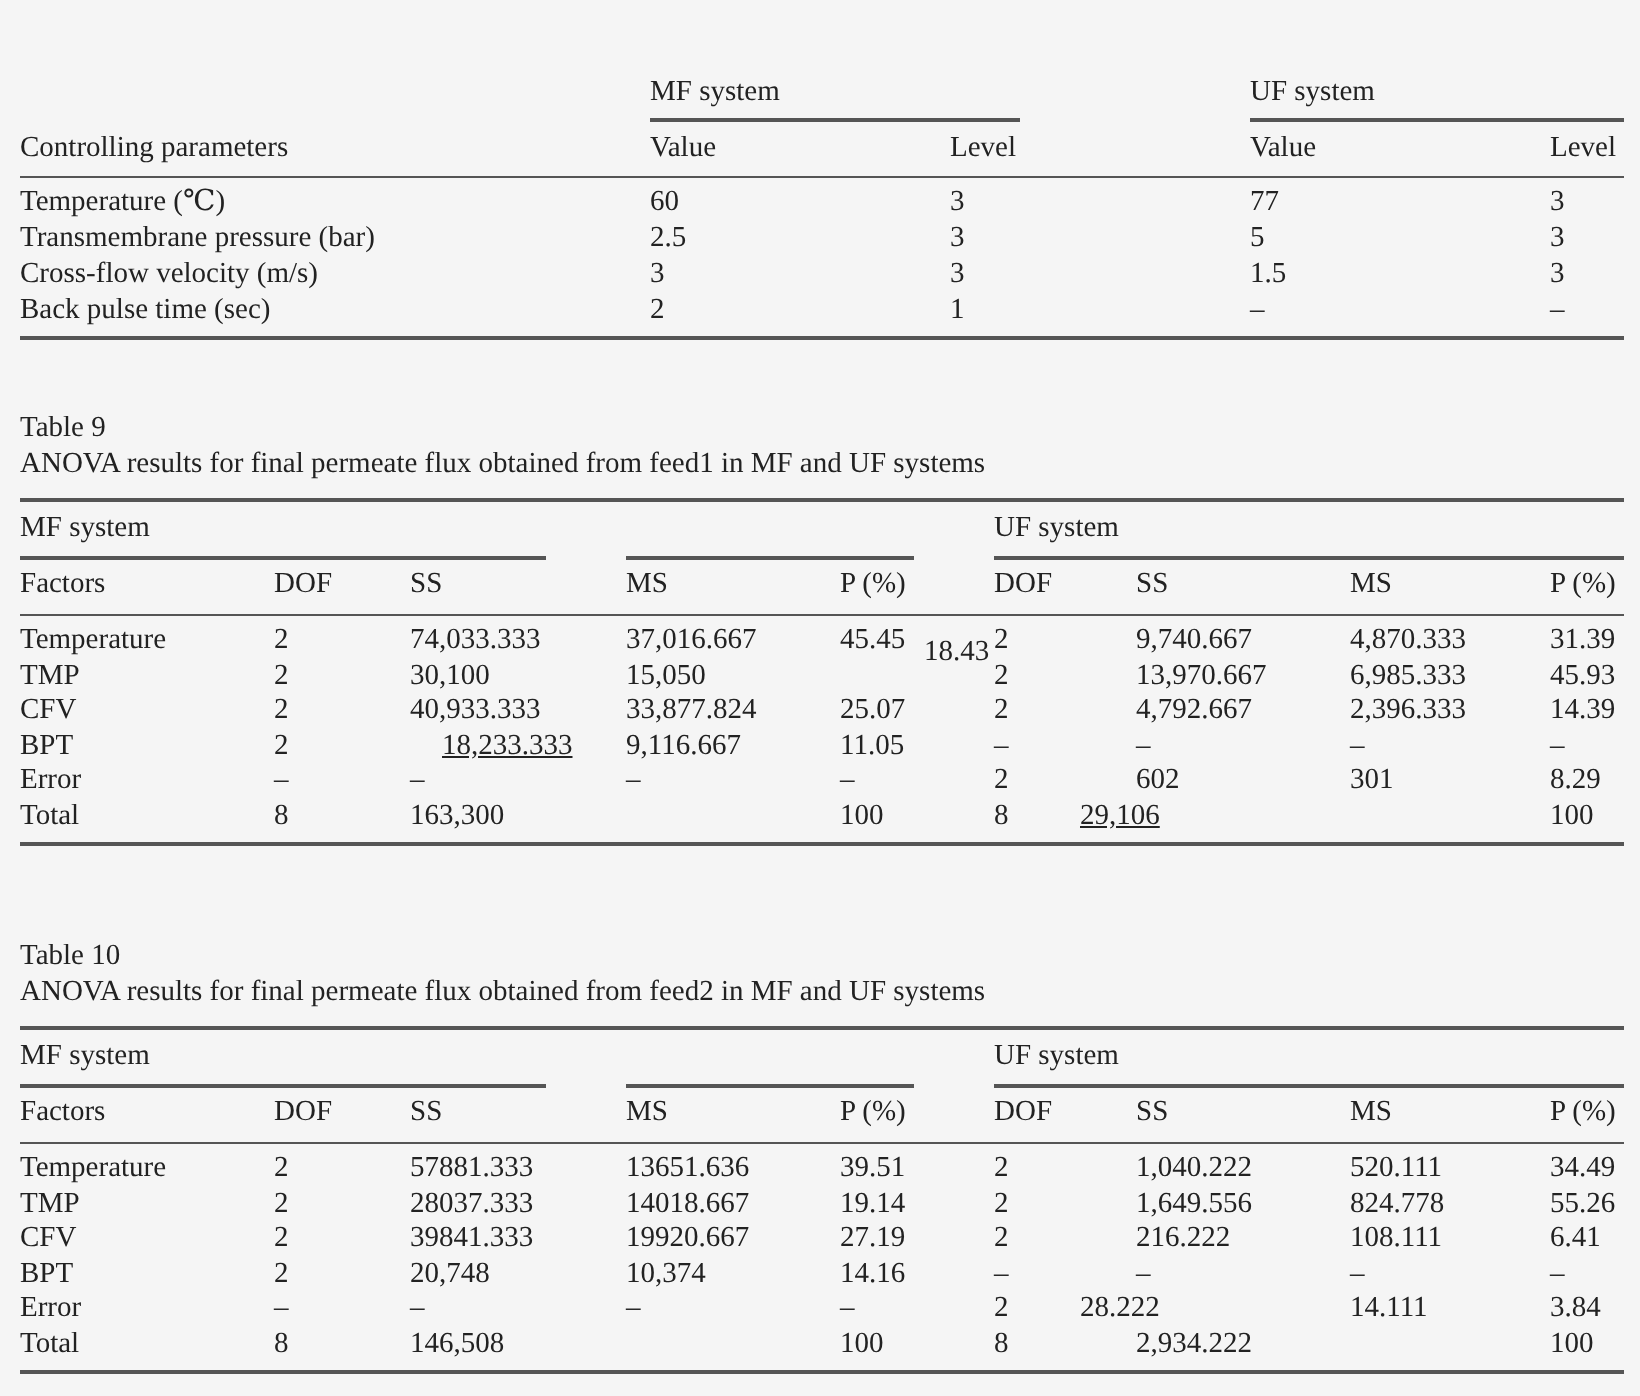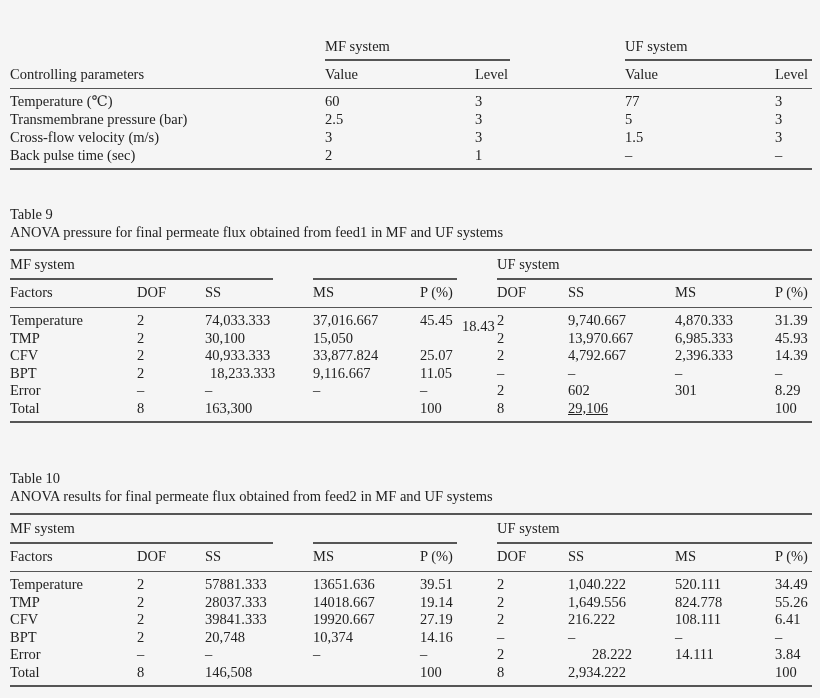--- a/index.html
+++ b/index.html
@@ -41,21 +41,21 @@
     <div class="abs" style="left: 475px; top: 129px;">3</div>
     <div class="abs" style="left: 625px; top: 129px;">1.5</div>
     <div class="abs" style="left: 775px; top: 129px;">3</div>
     <div class="abs" style="left: 10px; top: 147px;">Back pulse time (sec)</div>
     <div class="abs" style="left: 325px; top: 147px;">2</div>
     <div class="abs" style="left: 475px; top: 147px;">1</div>
     <div class="abs" style="left: 625px; top: 147px;">–</div>
     <div class="abs" style="left: 775px; top: 147px;">–</div>
     <div class="rule thick" style="left: 10px; width: 802px; top: 168px;"></div>
     <div class="abs" style="left: 10px; top: 206px;">Table 9</div>
-    <div class="abs" style="left: 10px; top: 224px;">ANOVA pressure for final permeate flux obtained from feed1 in MF and UF systems</div>
+    <div class="abs" style="left: 10px; top: 224px;">ANOVA results for final permeate flux obtained from feed1 in MF and UF systems</div>
     <div class="rule thick" style="left: 10px; width: 802px; top: 249px;"></div>
     <div class="abs" style="left: 10px; top: 256px;">MF system</div>
     <div class="abs" style="left: 497px; top: 256px;">UF system</div>
     <div class="rule thick" style="left: 10px; width: 263px; top: 278px;"></div>
     <div class="rule thick" style="left: 313px; width: 144px; top: 278px;"></div>
     <div class="rule thick" style="left: 497px; width: 315px; top: 278px;"></div>
     <div class="abs" style="left: 10px; top: 284px;">Factors</div>
     <div class="abs" style="left: 137px; top: 284px;">DOF</div>
     <div class="abs" style="left: 205px; top: 284px;">SS</div>
     <div class="abs" style="left: 313px; top: 284px;">MS</div>
@@ -87,21 +87,21 @@
     <div class="abs" style="left: 137px; top: 347.2px;">2</div>
     <div class="abs" style="left: 205px; top: 347.2px;">40,933.333</div>
     <div class="abs" style="left: 313px; top: 347.2px;">33,877.824</div>
     <div class="abs" style="left: 420px; top: 347.2px;">25.07</div>
     <div class="abs" style="left: 497px; top: 347.2px;">2</div>
     <div class="abs" style="left: 568px; top: 347.2px;">4,792.667</div>
     <div class="abs" style="left: 675px; top: 347.2px;">2,396.333</div>
     <div class="abs" style="left: 775px; top: 347.2px;">14.39</div>
     <div class="abs" style="left: 10px; top: 364.8px;">BPT</div>
     <div class="abs" style="left: 137px; top: 364.8px;">2</div>
-    <div class="abs" style="left: 210px; top: 364.8px;">18,233.333</div>
+    <div class="abs" style="left: 221px; top: 364.8px; text-decoration: underline;">18,233.333</div>
     <div class="abs" style="left: 313px; top: 364.8px;">9,116.667</div>
     <div class="abs" style="left: 420px; top: 364.8px;">11.05</div>
     <div class="abs" style="left: 497px; top: 364.8px;">–</div>
     <div class="abs" style="left: 568px; top: 364.8px;">–</div>
     <div class="abs" style="left: 675px; top: 364.8px;">–</div>
     <div class="abs" style="left: 775px; top: 364.8px;">–</div>
     <div class="abs" style="left: 10px; top: 382.4px;">Error</div>
     <div class="abs" style="left: 137px; top: 382.4px;">–</div>
     <div class="abs" style="left: 205px; top: 382.4px;">–</div>
     <div class="abs" style="left: 313px; top: 382.4px;">–</div>
@@ -109,21 +109,21 @@
     <div class="abs" style="left: 497px; top: 382.4px;">2</div>
     <div class="abs" style="left: 568px; top: 382.4px;">602</div>
     <div class="abs" style="left: 675px; top: 382.4px;">301</div>
     <div class="abs" style="left: 775px; top: 382.4px;">8.29</div>
     <div class="abs" style="left: 10px; top: 400px;">Total</div>
     <div class="abs" style="left: 137px; top: 400px;">8</div>
     <div class="abs" style="left: 205px; top: 400px;">163,300</div>
     <div class="abs" style="left: 313px; top: 400px;"></div>
     <div class="abs" style="left: 420px; top: 400px;">100</div>
     <div class="abs" style="left: 497px; top: 400px;">8</div>
-    <div class="abs" style="left: 568px; top: 400px; text-decoration: underline;">29,106</div>
+    <div class="abs" style="left: 540px; top: 400px; text-decoration: underline;">29,106</div>
     <div class="abs" style="left: 675px; top: 400px;"></div>
     <div class="abs" style="left: 775px; top: 400px;">100</div>
     <div class="rule thick" style="left: 10px; width: 802px; top: 421px;"></div>
     <div class="abs" style="left: 10px; top: 470px;">Table 10</div>
     <div class="abs" style="left: 10px; top: 488px;">ANOVA results for final permeate flux obtained from feed2 in MF and UF systems</div>
     <div class="rule thick" style="left: 10px; width: 802px; top: 513px;"></div>
     <div class="abs" style="left: 10px; top: 520px;">MF system</div>
     <div class="abs" style="left: 497px; top: 520px;">UF system</div>
     <div class="rule thick" style="left: 10px; width: 263px; top: 542px;"></div>
     <div class="rule thick" style="left: 313px; width: 144px; top: 542px;"></div>
@@ -173,21 +173,21 @@
     <div class="abs" style="left: 497px; top: 628.8px;">–</div>
     <div class="abs" style="left: 568px; top: 628.8px;">–</div>
     <div class="abs" style="left: 675px; top: 628.8px;">–</div>
     <div class="abs" style="left: 775px; top: 628.8px;">–</div>
     <div class="abs" style="left: 10px; top: 646.4px;">Error</div>
     <div class="abs" style="left: 137px; top: 646.4px;">–</div>
     <div class="abs" style="left: 205px; top: 646.4px;">–</div>
     <div class="abs" style="left: 313px; top: 646.4px;">–</div>
     <div class="abs" style="left: 420px; top: 646.4px;">–</div>
     <div class="abs" style="left: 497px; top: 646.4px;">2</div>
-    <div class="abs" style="left: 592px; top: 646.4px; font-family: Liberation Serif, serif;">28.222</div>
+    <div class="abs" style="left: 540px; top: 646.4px; font-family: Liberation Serif, serif;">28.222</div>
     <div class="abs" style="left: 675px; top: 646.4px;">14.111</div>
     <div class="abs" style="left: 775px; top: 646.4px;">3.84</div>
     <div class="abs" style="left: 10px; top: 664px;">Total</div>
     <div class="abs" style="left: 137px; top: 664px;">8</div>
     <div class="abs" style="left: 205px; top: 664px;">146,508</div>
     <div class="abs" style="left: 313px; top: 664px;"></div>
     <div class="abs" style="left: 420px; top: 664px;">100</div>
     <div class="abs" style="left: 497px; top: 664px;">8</div>
     <div class="abs" style="left: 568px; top: 664px;">2,934.222</div>
     <div class="abs" style="left: 675px; top: 664px;"></div>

